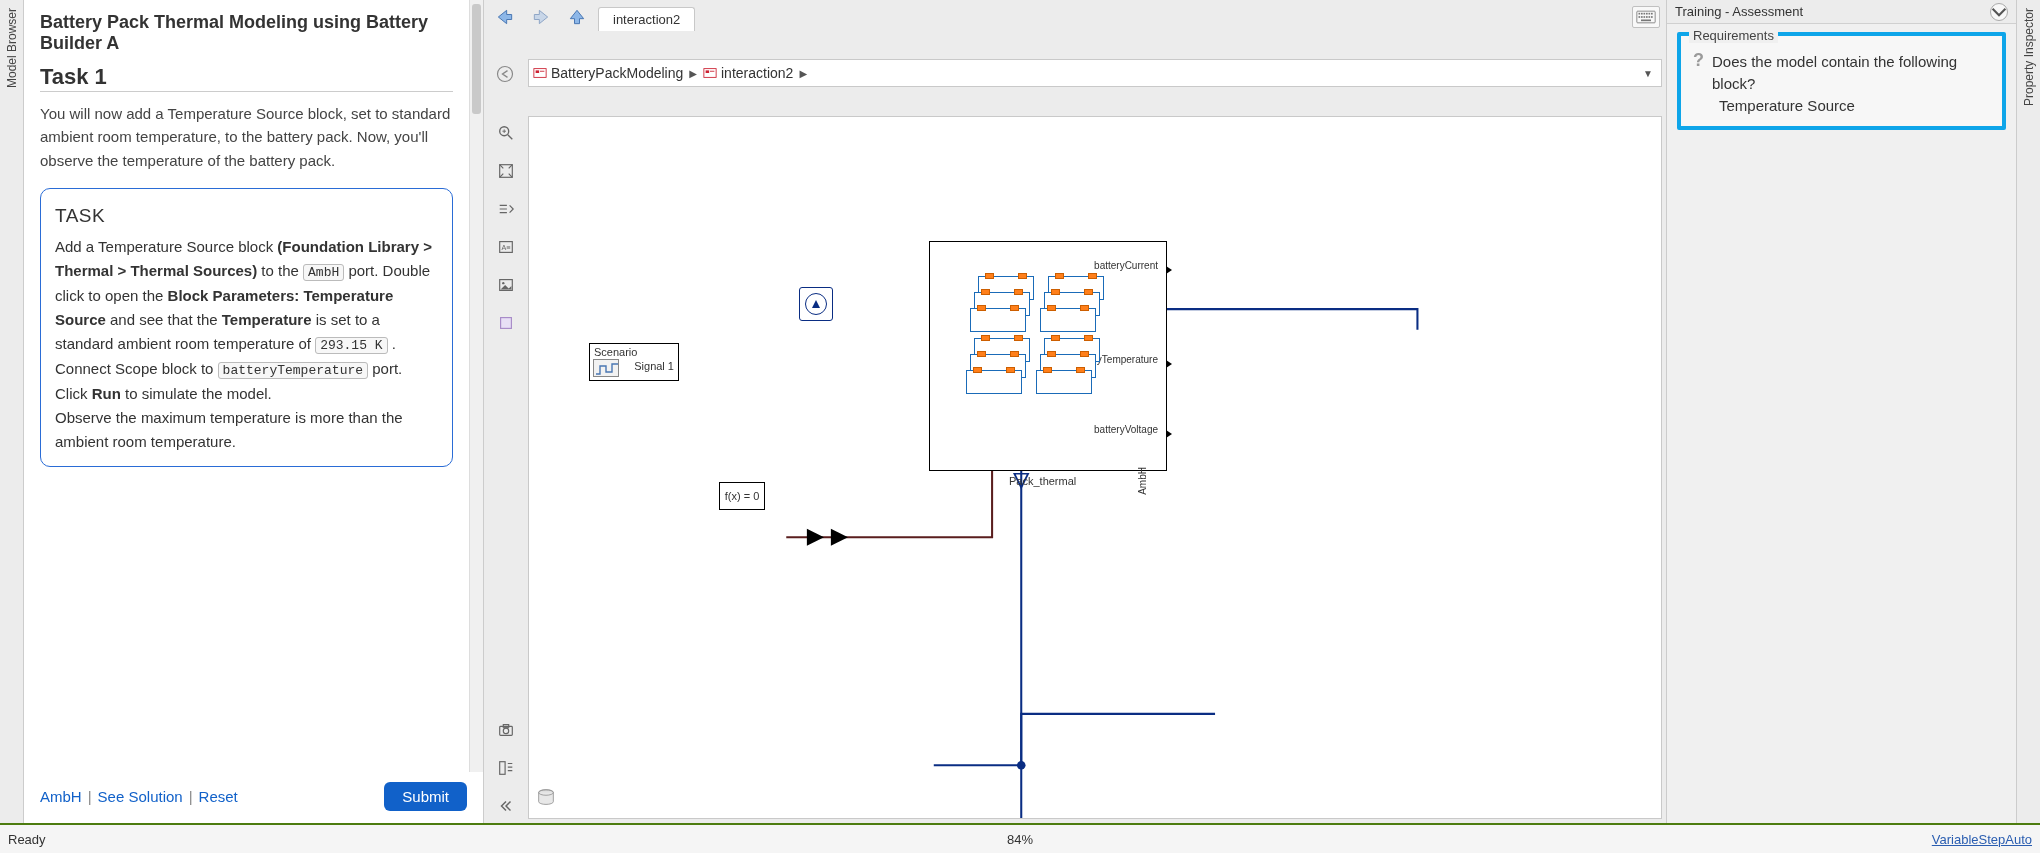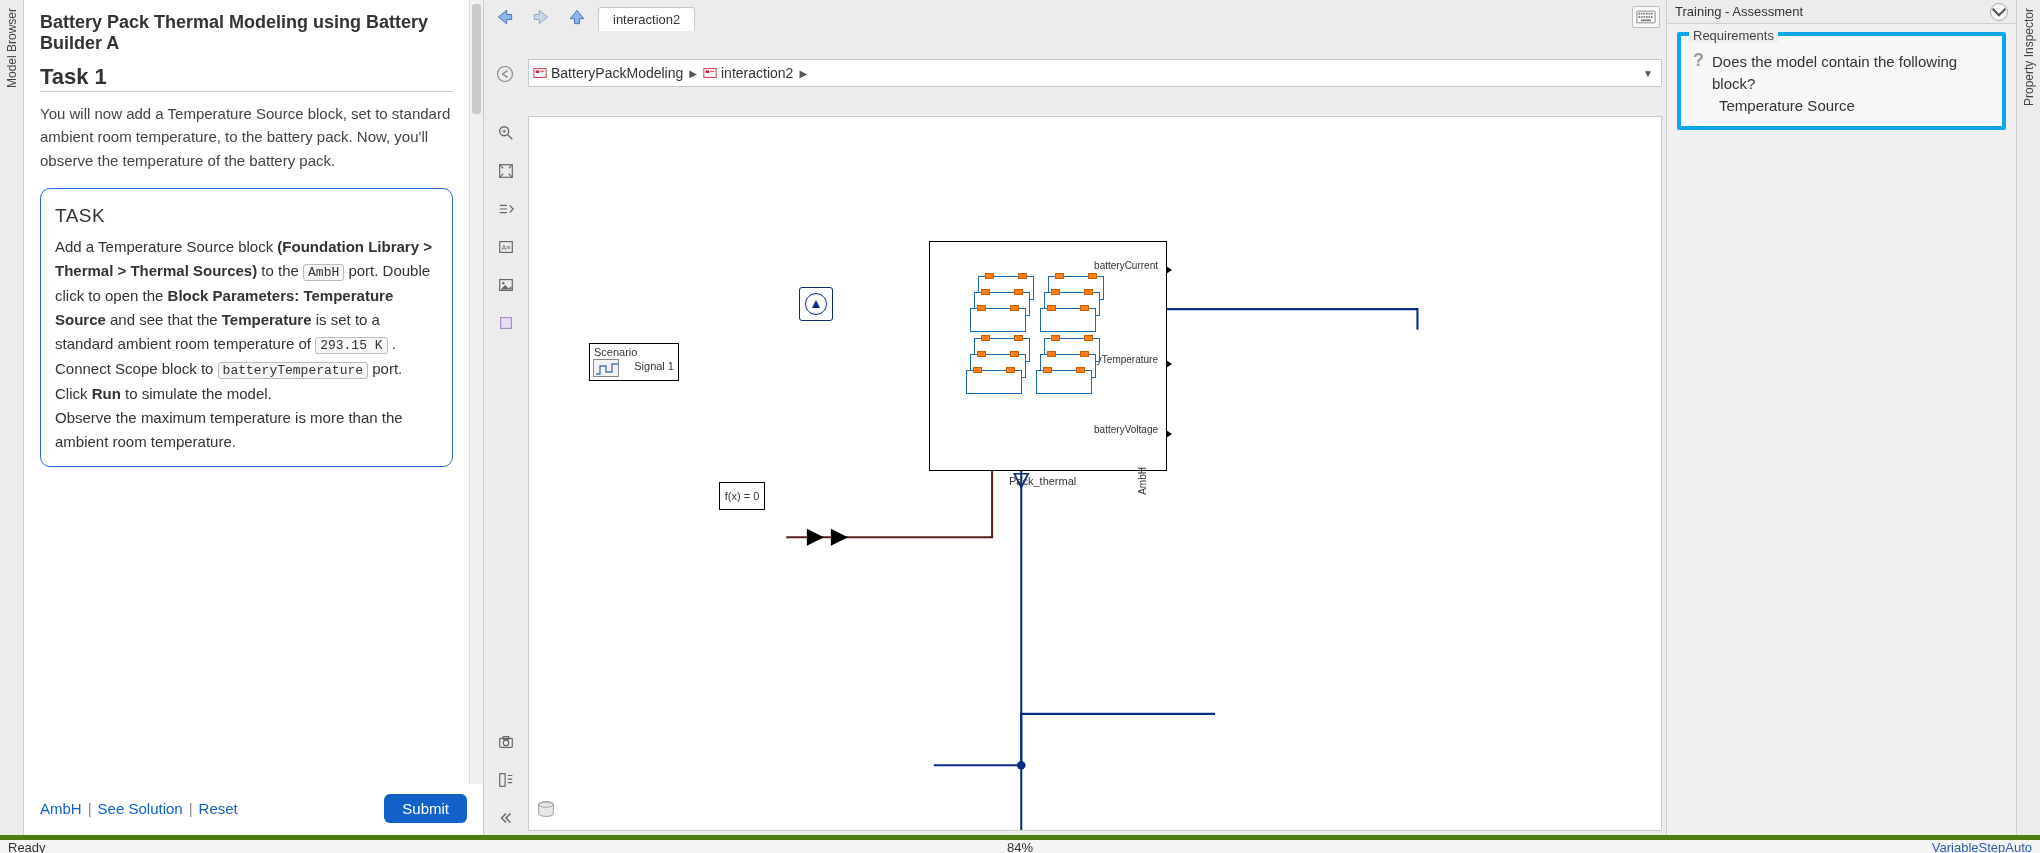--- a/index.html
+++ b/index.html
@@ -12,25 +12,25 @@
     display: flex;
     flex-direction: column;
   }
   
   .main {
     flex: 1;
     display: flex;
     overflow: hidden;
   }
   .status-bar {
-    height: 18px;
+    height: 30px;
     background: #f5f5f5;
-    border-top: 5px solid #4d7c0f;
+    border-top: 2px solid #4d7c0f;
     display: flex;
-    align-items: flex-start;
+    align-items: center;
     padding: 0 8px;
     font-size: 13px;
   }
   .status-bar .solver { color: #2a5db0; text-decoration: underline; margin-left: auto; }
   .status-bar .zoom { position: absolute; left: 50%; transform: translateX(-50%); }
 
   
   .side-tab {
     width: 24px;
     background: #ececec;

